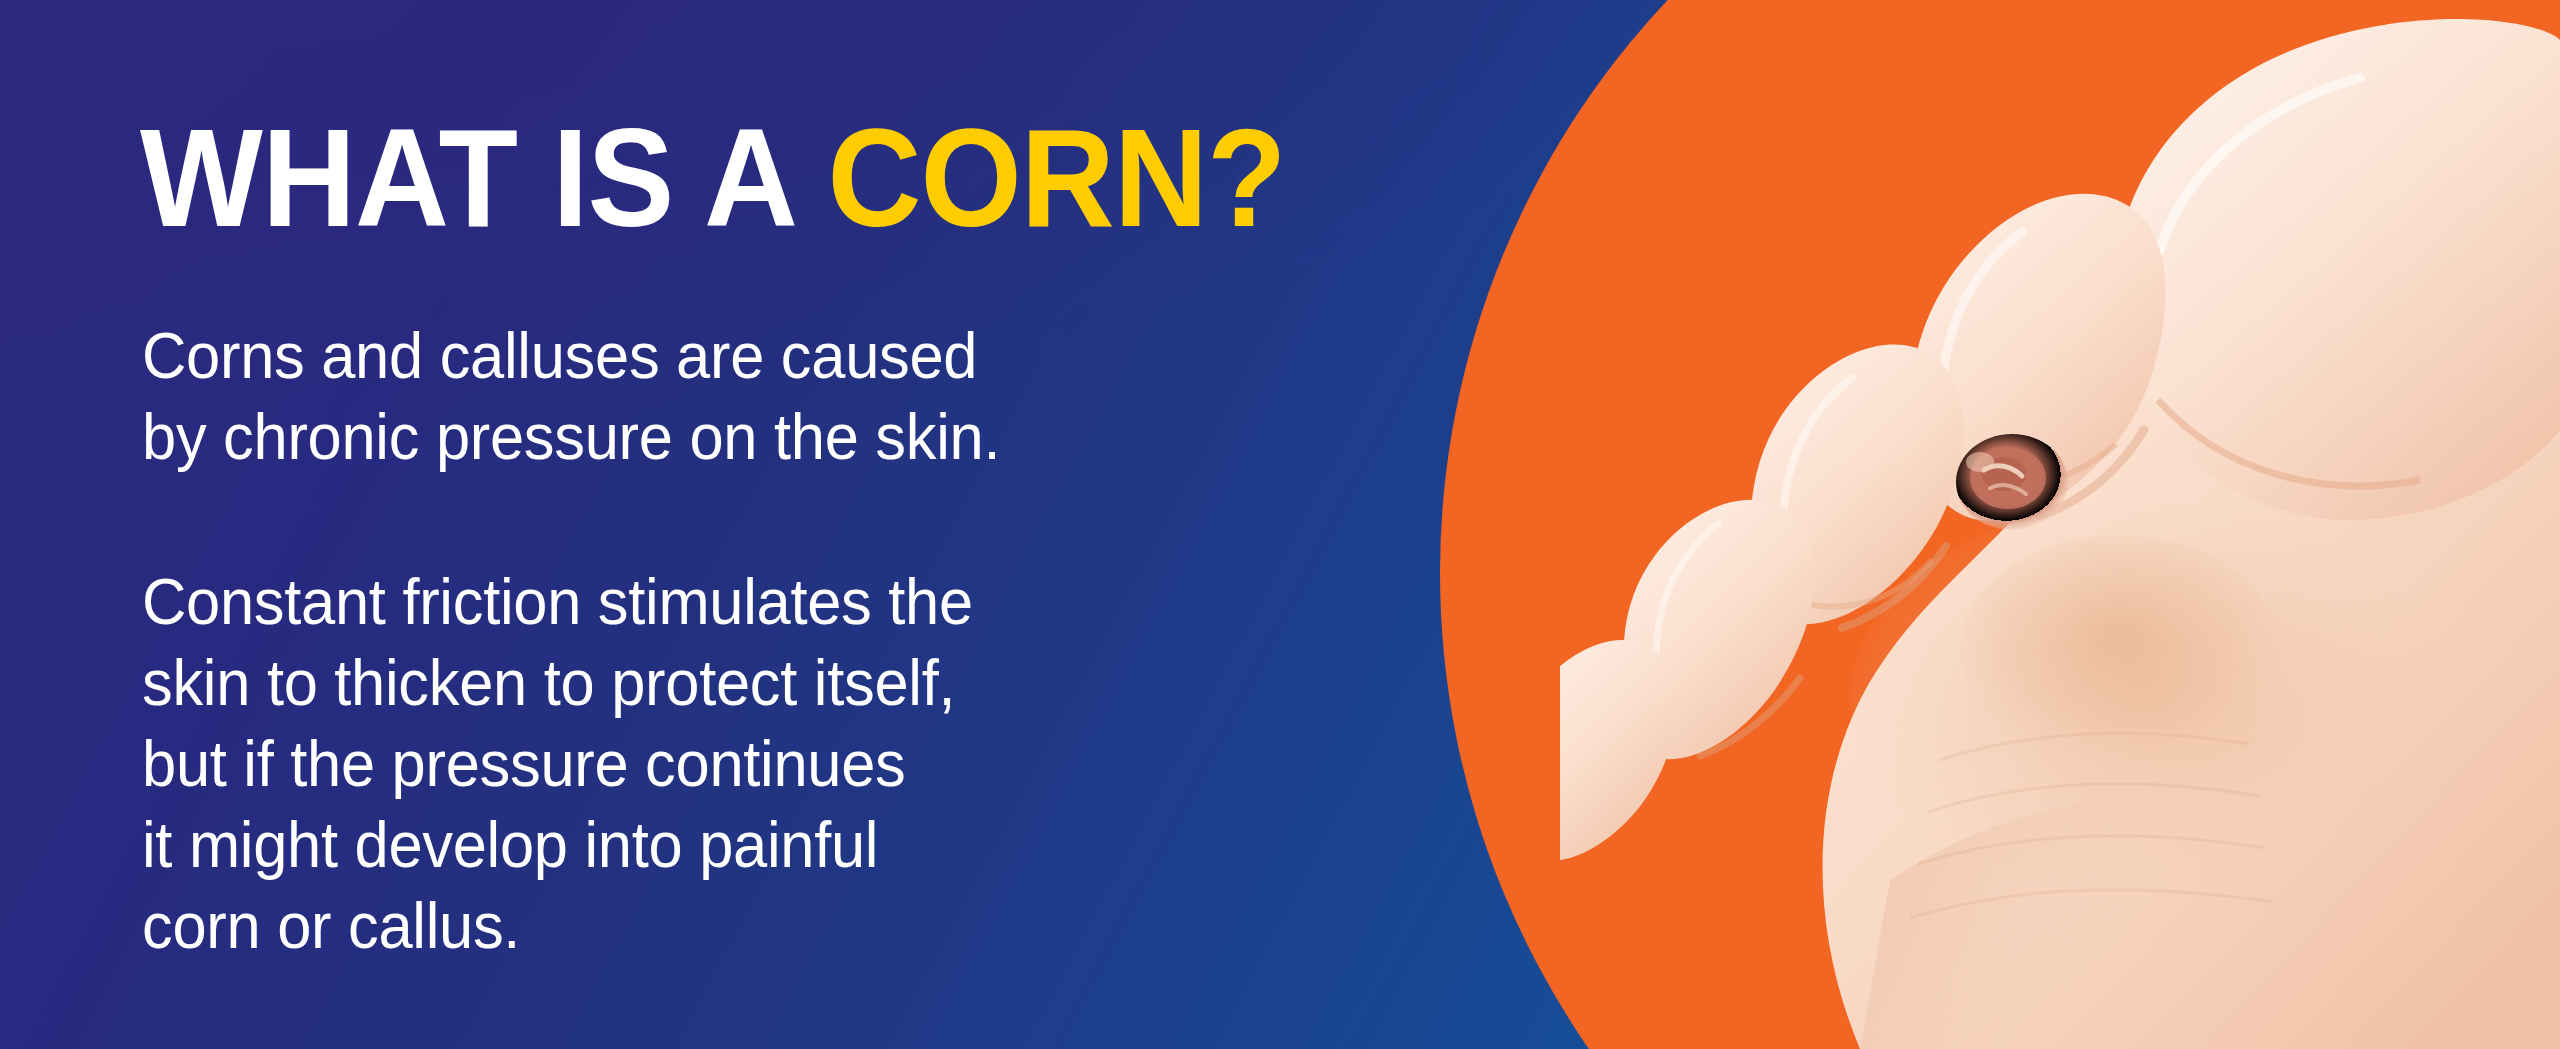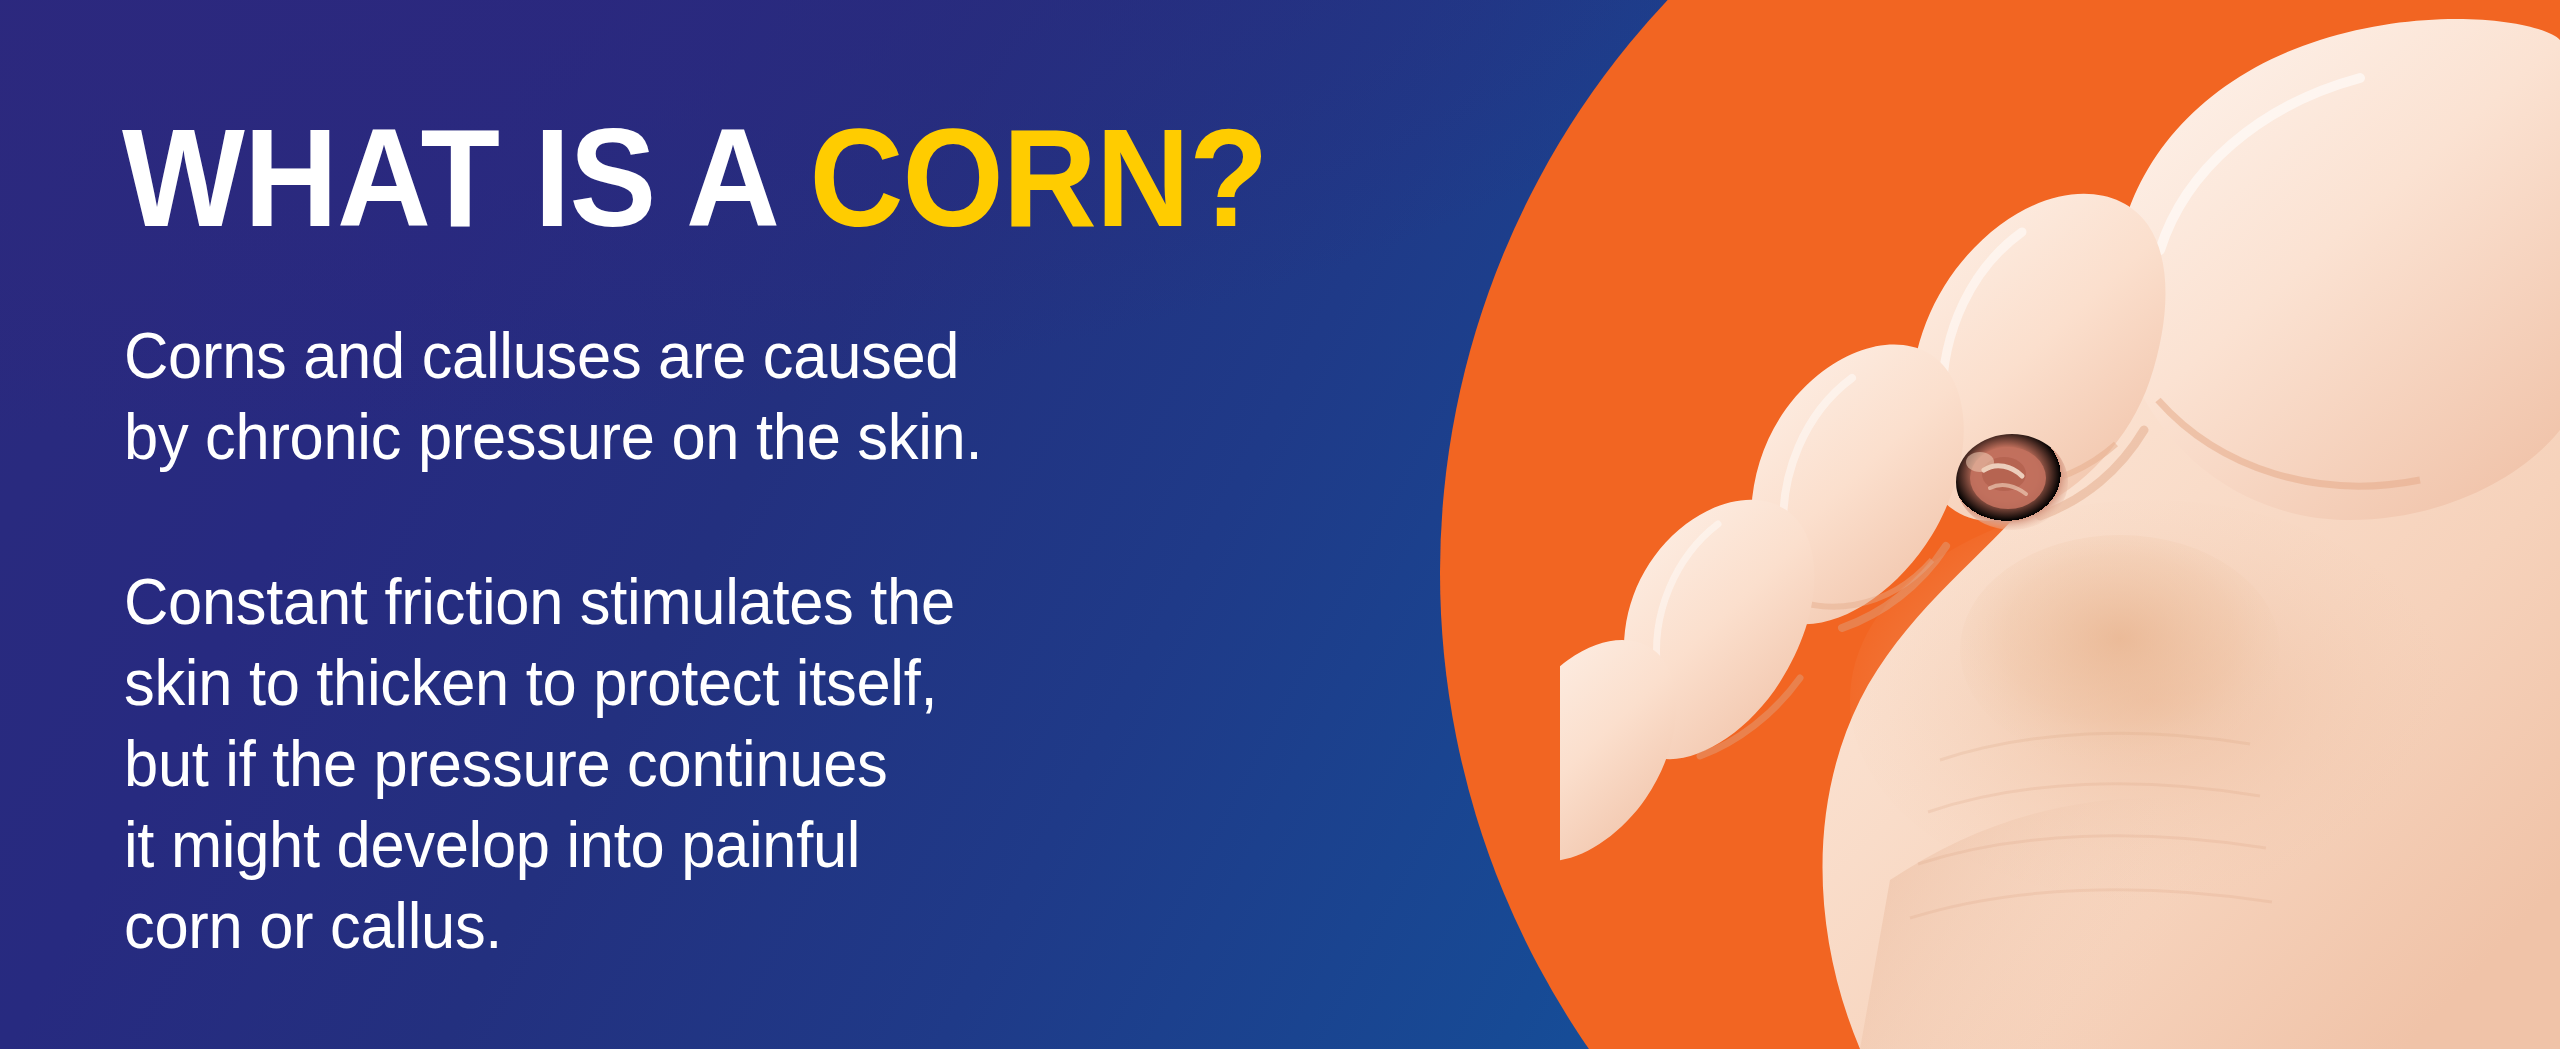--- a/index.html
+++ b/index.html
@@ -59,21 +59,21 @@
     top: 0;
     width: 1000px;
     height: 1049px;
     overflow: hidden;
   }
   .foot-stage svg { display: block; }
 
   
   .copy {
     position: absolute;
-    left: 122px;
+    left: 140px;
     top: 0;
     width: 1150px;
     height: 100%;
   }
 
   .headline {
     position: absolute;
     top: 108px;
     left: 0;
     margin: 0;

